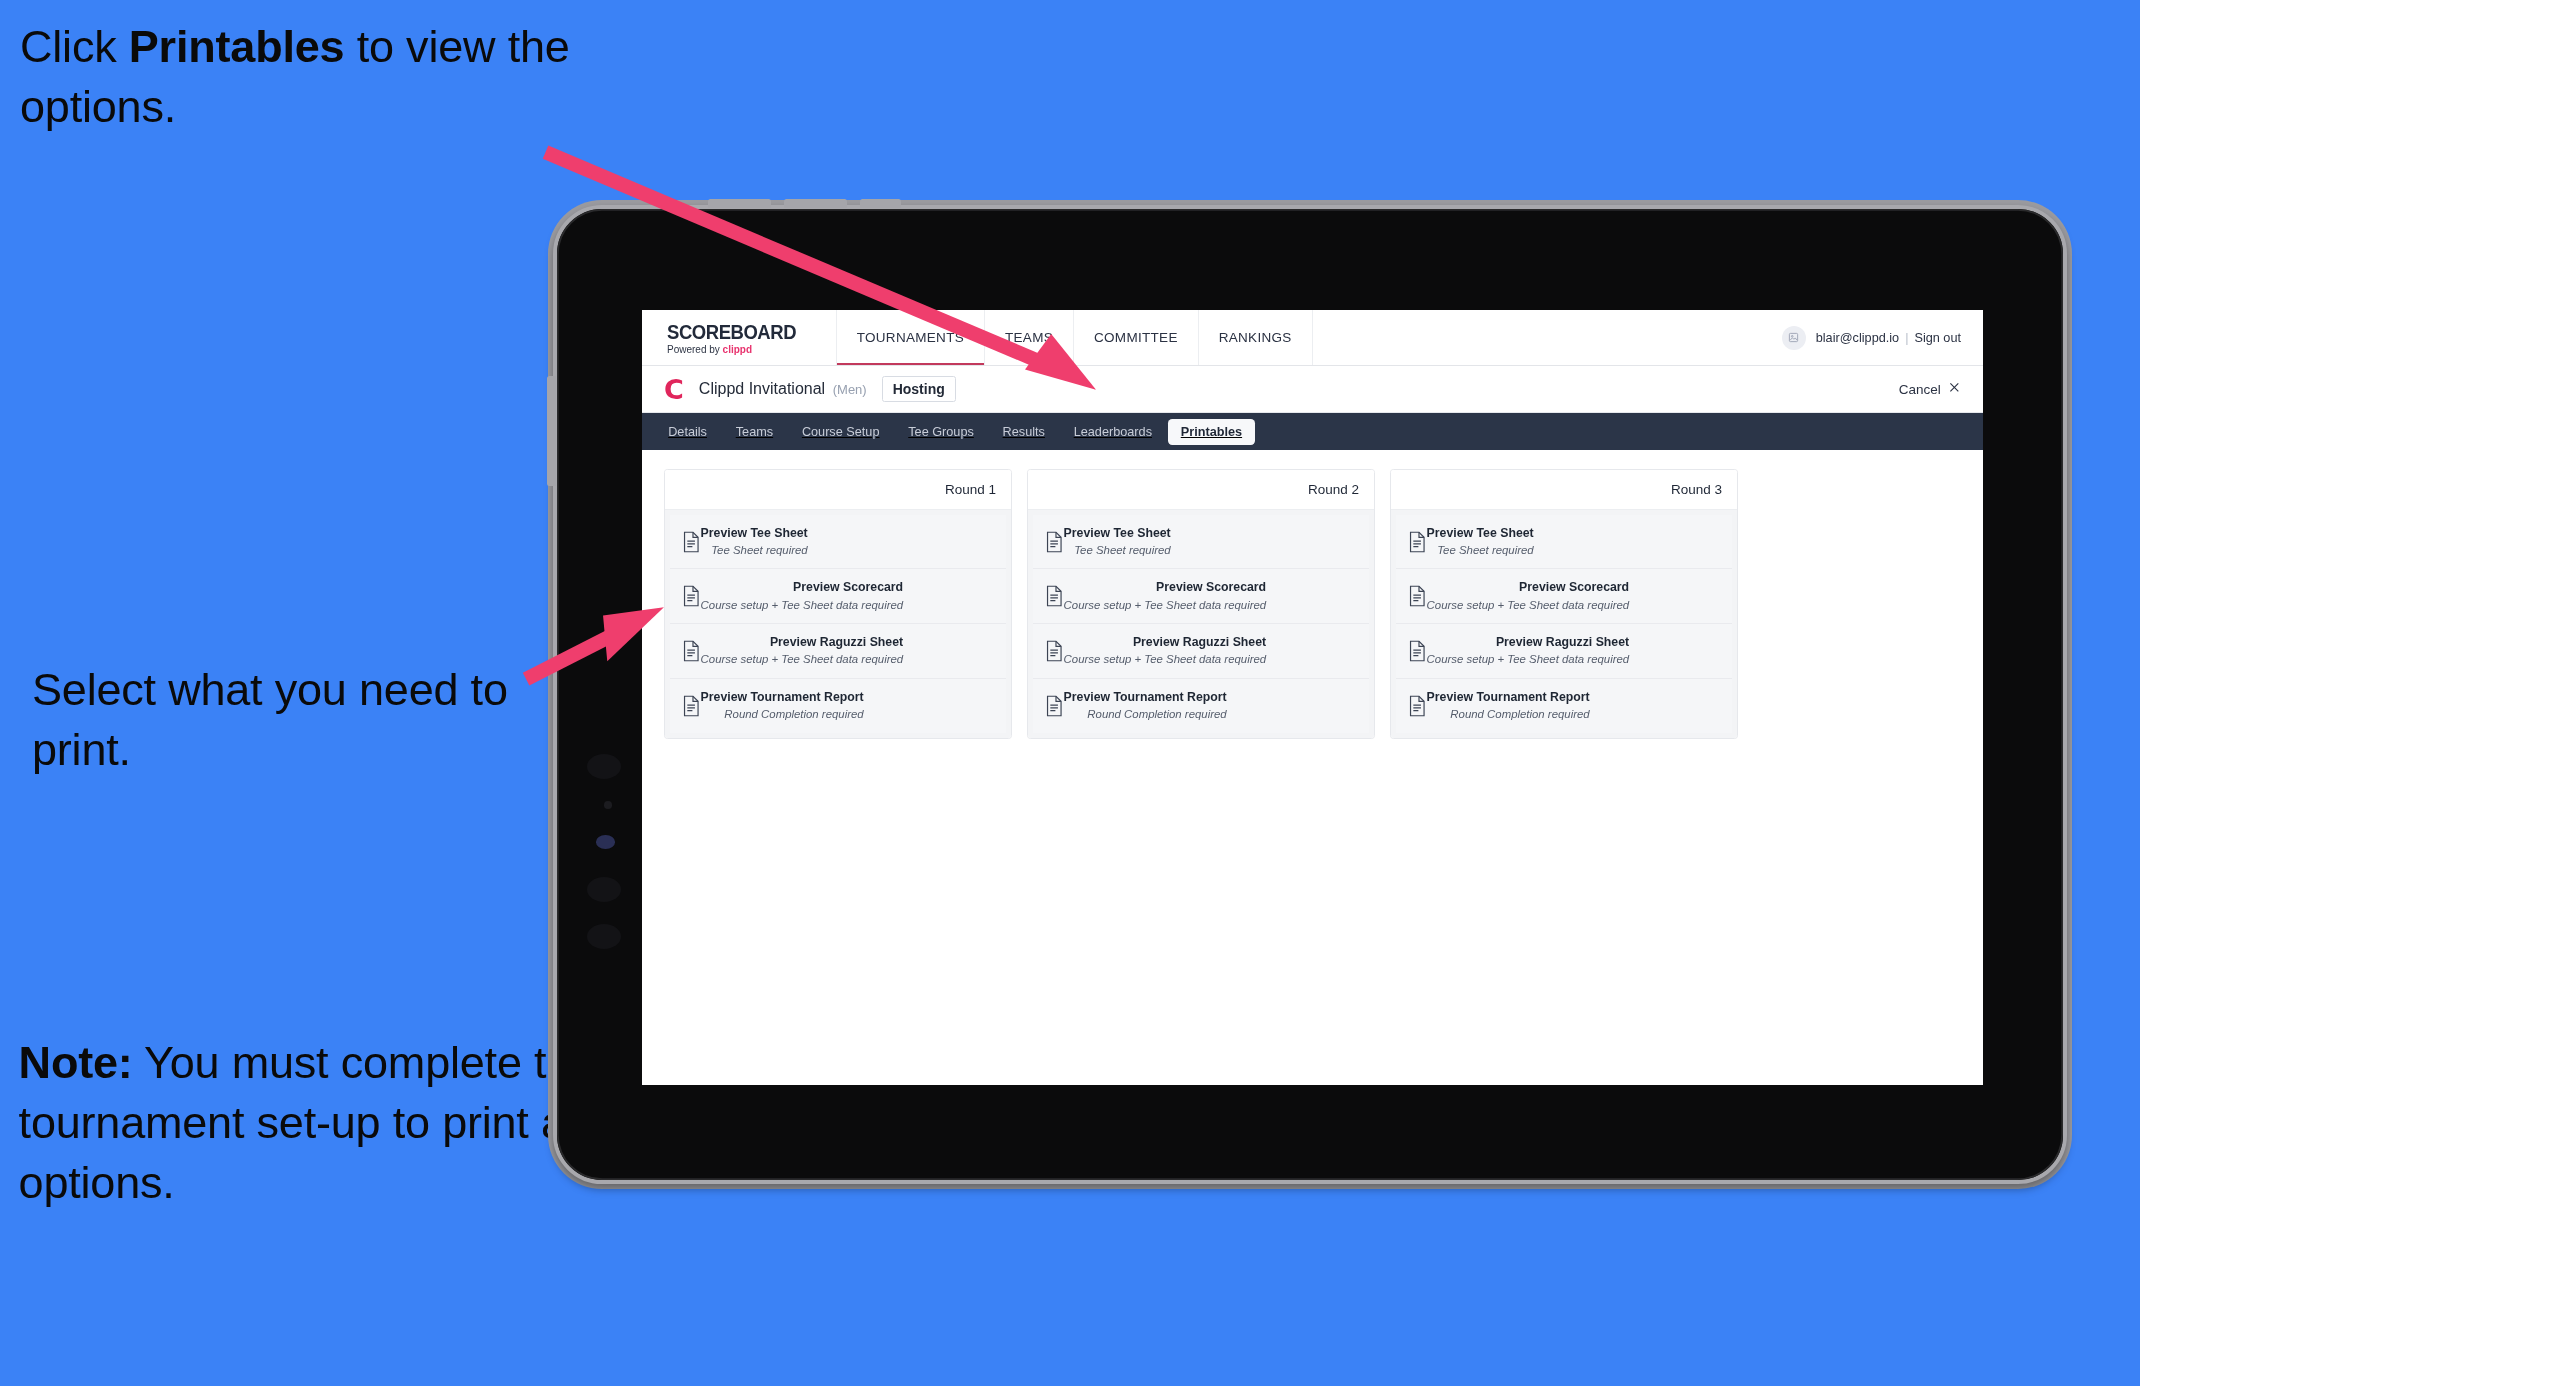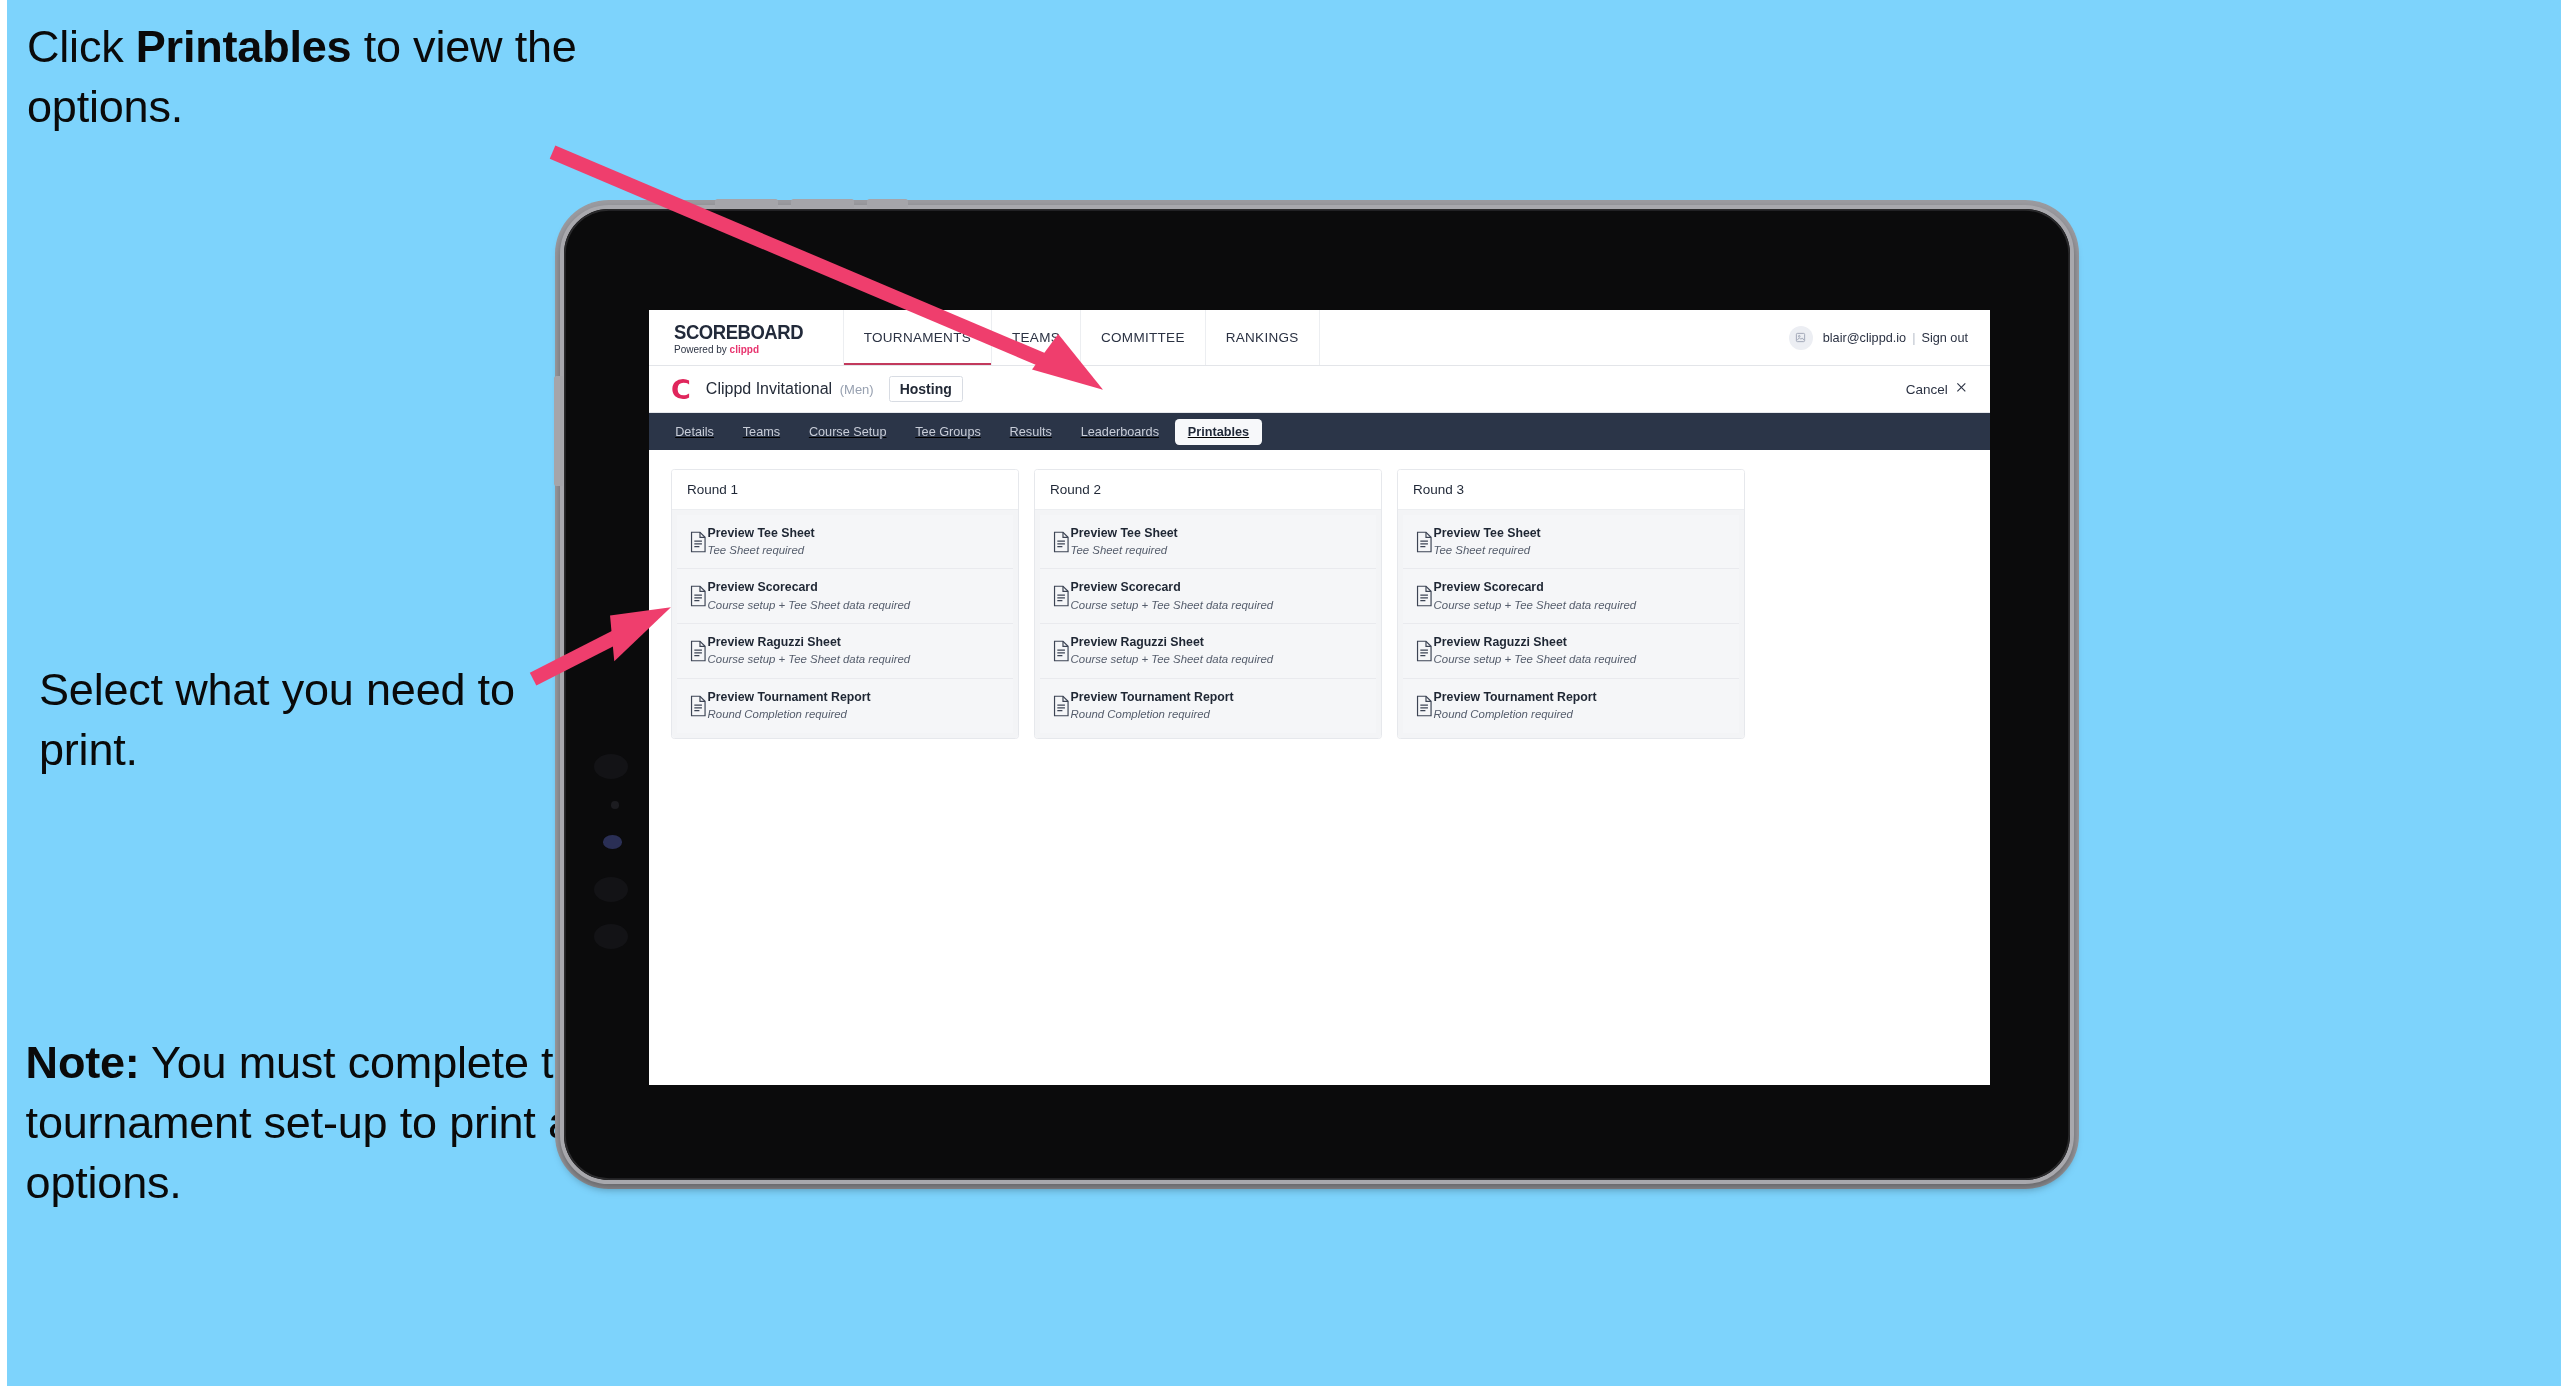--- a/index.html
+++ b/index.html
@@ -1,19 +1,19 @@
 <!DOCTYPE html>
 <html style="font-size:13.5px"><head>
 <meta charset="utf-8">
 <style>
   * { margin:0; padding:0; box-sizing:border-box; }
   html,body { width:2576px; height:1386px; background:#ffffff;
               font-family:"Liberation Sans", sans-serif; overflow:hidden; }
 
-  #stage { position:relative; width:2554px; height:1386px; background:#7dd3fc;margin-left:7px; }
+  #stage { position:relative; width:2140px; height:1386px; background:#3b82f6; }
 
   
   .anno { position:absolute; color:#0a0a0a; font-size:45px; line-height:1.33;
           letter-spacing:-0.2px; }
   .anno b { font-weight:700; }
   #anno-1 { left:20px;  top:17px;  width:558px; }
   #anno-2 { left:32px;  top:660px; width:541px; }
   #anno-3 { left:18.6px;  top:1033px; width:677px; }
 
   
@@ -90,21 +90,21 @@
 
   
   #tabbar { display:flex; align-items:center; height:37px; background:#2b3548;
             padding:0 13.5px; gap:3.4px;text-decoration:underline; }
   .tab { font-size:12.7px; color:#c8cdd8; padding:6px 12.7px; border-radius:4.2px;
          cursor:pointer; white-space:nowrap; }
   .tab.active { background:#f7f8fa; color:#1f2736; font-weight:700; }
 
   
   #content { padding:18.6px 22px; display:flex; gap:15px; align-items:flex-start;
-             background:#fff; }
+             background:#fff;text-align:right; }
   .round-col { width:348px; border:0.8px solid #e6e8ec; border-radius:3.4px;
                background:#fff; overflow:hidden; }
   .round-head { padding:12px 15px; font-size:13.5px; color:#1f2736;
                 border-bottom:0.8px solid #eceef1; background:#fff; }
   .round-body { background:#f3f4f6; padding:5px; }
   .doc-row { display:flex; align-items:center; padding:11px 12px;
              background:#f5f6f8; border-bottom:0.8px solid #e9eaee; cursor:pointer; }
   .doc-row:last-child { border-bottom:none; }
   .doc-icon { flex:0 0 auto; width:18.6px; height:22px; color:#3c4454; }
   .doc-title { font-size:12.3px; font-weight:700; color:#1e2633; line-height:1.25; }

